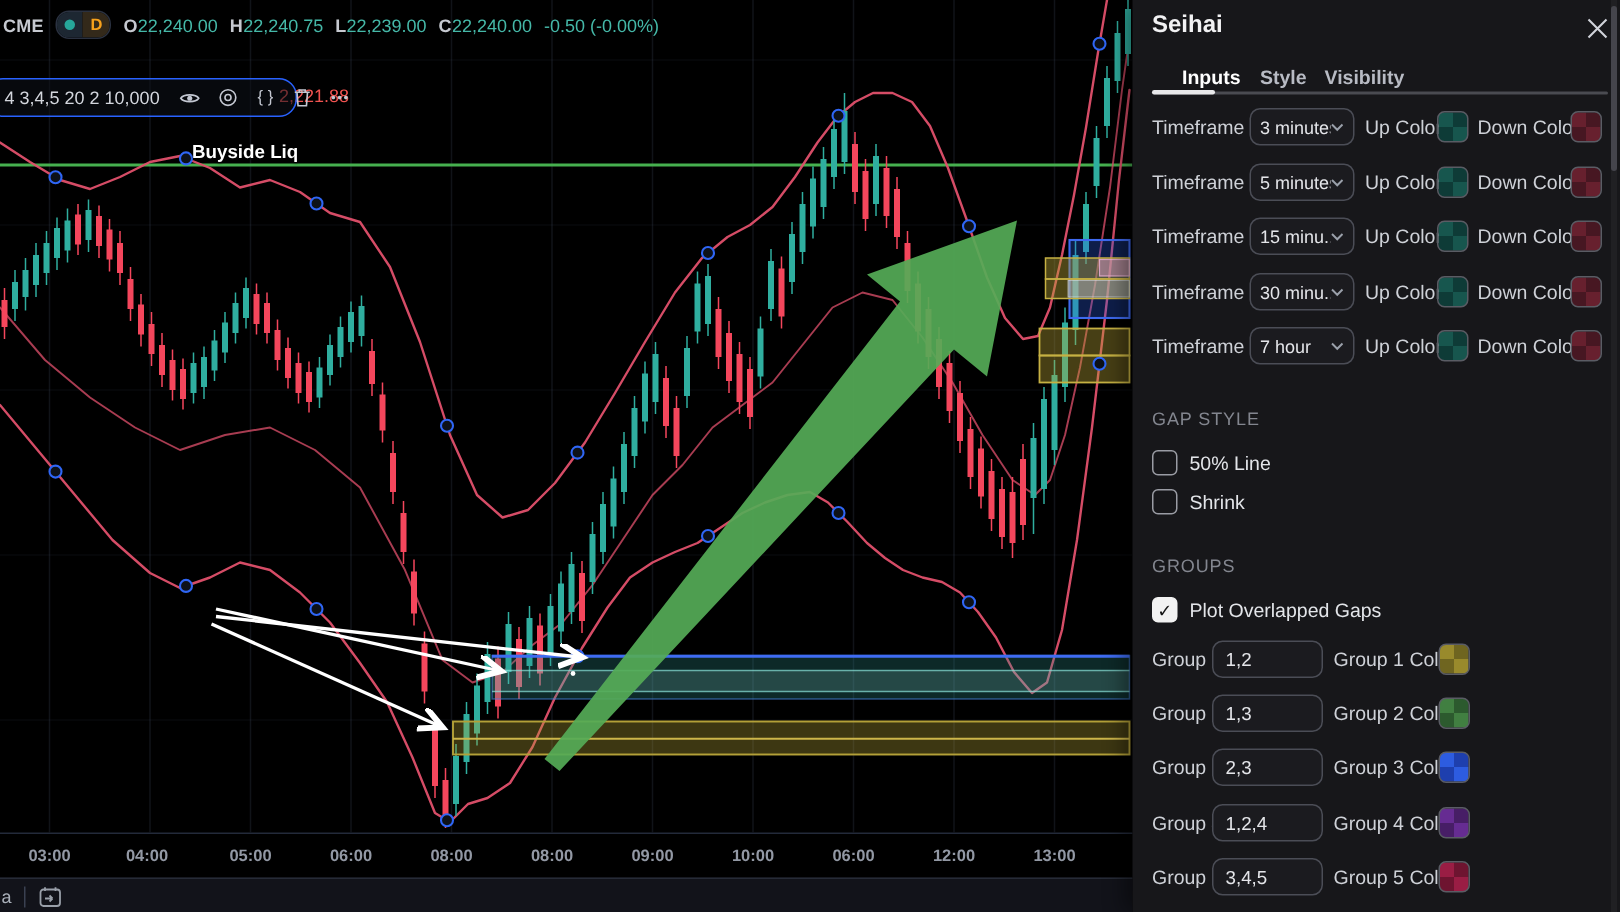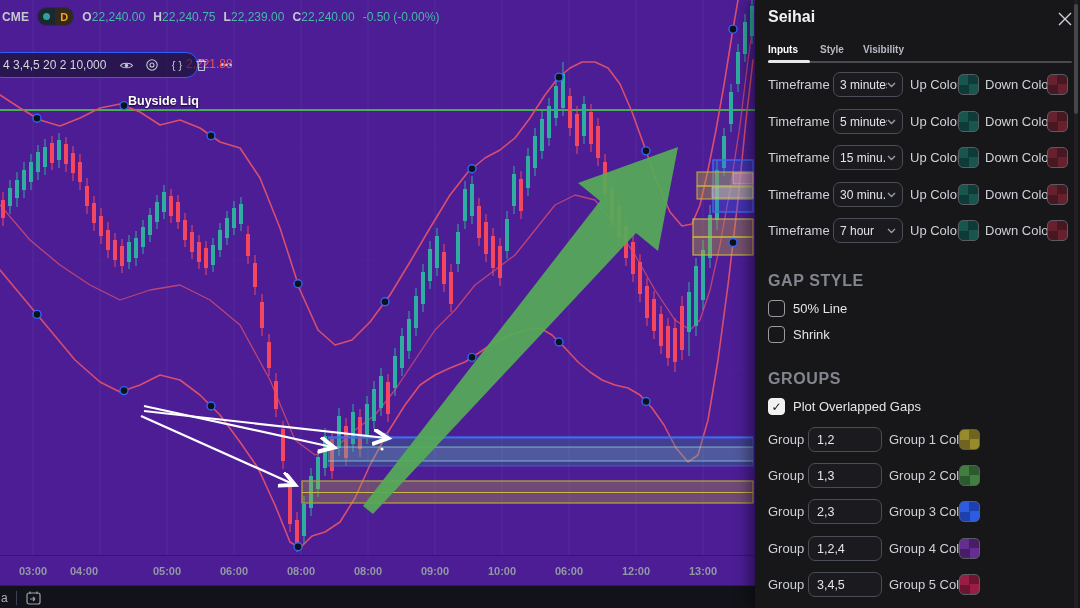--- a/index.html
+++ b/index.html
@@ -1,17 +1,17 @@
 <!DOCTYPE html>
 <html><head>
 <meta charset="utf-8">
 <style>
   html,body{margin:0;padding:0;background:#0d1118;width:1080px;height:608px;overflow:hidden;
     font-family:"Liberation Sans","DejaVu Sans",sans-serif;-webkit-font-smoothing:antialiased;}
-  #stage{position:relative;width:904px;height:608px;background:#4c1d95;}
+  #stage{position:relative;width:904px;height:608px;background:#000000;}
   
   #chart{position:absolute;left:0;top:0;width:755px;height:608px;}
   #plot{position:absolute;left:0;top:0;}
   .ohlc-bar{position:absolute;left:2px;top:7px;display:flex;align-items:center;gap:8px;
     font-size:12px;color:#9aa0ab;white-space:nowrap;z-index:6;}
   .ohlc-bar b{font-weight:700;color:#c6c9d0;letter-spacing:.2px;}
   .tealv{color:#45b8a8;font-weight:500;}
   .pill{display:flex;align-items:center;border-radius:9px;overflow:hidden;height:17px;border:1px solid #2a3140;}
   .pill .seg1{background:#1d2732;width:17px;height:100%;display:flex;align-items:center;justify-content:center;}
   .pill .dot{width:7px;height:7px;border-radius:50%;background:#26a69a;}
@@ -34,34 +34,34 @@
   .bottom-bar{position:absolute;left:0;top:585px;width:755px;height:23px;background:#12131a;
     border-top:1px solid #262b37;display:flex;align-items:center;}
   .bottom-bar .partial{color:#aab0ba;font-size:12px;margin-left:1px;}
   .bottom-bar .divider{width:1px;height:14px;background:#3a4151;margin:0 8px 0 8px;}
   
   #panel{position:absolute;left:755px;top:0;width:325px;height:608px;background:#17171a;
     box-shadow:-6px 0 14px rgba(0,0,0,.45);z-index:10;}
   #panel .title{position:absolute;left:13px;top:8px;font-size:16px;font-weight:700;color:#f1f1f3;}
   .close-btn{position:absolute;left:300px;top:9px;width:20px;height:20px;display:flex;align-items:center;
     justify-content:center;cursor:pointer;}
-  .tab{position:absolute;top:44px;font-size:10px;font-weight:700;color:#b8bbc4;cursor:pointer;}
+  .tab{position:absolute;top:44px;font-size:13px;font-weight:700;color:#b8bbc4;cursor:pointer;margin-left:20px;}
   .tab.active{color:#fff;}
   .tab-underline{position:absolute;left:13px;top:60px;width:42px;height:3px;background:#e8e8ea;border-radius:2px;z-index:2;}
   .tab-divider{position:absolute;left:13px;top:61px;width:304px;height:2px;background:#4a4b51;border-radius:2px;}
   .row-label{position:absolute;left:13px;font-size:13px;color:#ced1d7;}
   .select{position:absolute;left:78px;width:70px;height:25px;border:1px solid #4b4d56;border-radius:7px;
     background:#1b1b1f;display:flex;align-items:center;padding:0 6px;box-sizing:border-box;cursor:pointer;}
   .select .select-val{flex:1;font-size:12px;color:#e4e5e9;white-space:nowrap;overflow:hidden;}
   .txt-input{position:absolute;left:53px;width:74px;height:25px;border:1px solid #4b4d56;border-radius:7px;
     background:#1b1b1f;font-size:12.5px;color:#e4e5e9;display:flex;align-items:center;padding:0 8px;
     box-sizing:border-box;cursor:text;}
   .swatch{position:absolute;width:21px;height:21px;border-radius:5px;border:1px solid #5a5c64;
     background-size:10px 10px;cursor:pointer;box-sizing:border-box;}
-  .sec-header{position:absolute;left:13px;font-size:16px;letter-spacing:.6px;color:#83868f;font-weight:bold;}
+  .sec-header{position:absolute;left:13px;font-size:12px;letter-spacing:.6px;color:#83868f;}
   .cb{position:absolute;left:13px;width:17px;height:17px;border:1.5px solid #9a9ca4;border-radius:4px;
     box-sizing:border-box;cursor:pointer;display:flex;align-items:center;justify-content:center;
     font-size:12px;font-weight:700;color:transparent;}
   .cb.on{background:#f2f2f2;border-color:#f2f2f2;color:#141414;}
   .cb-label{position:absolute;left:38px;font-size:13px;color:#e3e5e9;}
   .scrollbar{position:absolute;left:319px;top:0;width:4px;height:608px;background:#202023;}
   .scrollbar .thumb{position:absolute;left:0;top:4px;width:4px;height:110px;background:#45454c;border-radius:2px;}
 </style>
 </head>
 <body>
@@ -401,21 +401,21 @@
           </svg>
       </span>
       <span class="ic" style="letter-spacing:1px;font-size:9px;">•••</span>
     </div>
     <span class="ind-value">2,221.88</span>
 
     <span class="buyside-label">Buyside Liq</span>
 
     <div class="time-axis" id="time-axis">
         <span style="left: 33px;">03:00</span>
-        <span style="left: 84px;">04:00</span>
+        <span style="left: 98px;">04:00</span>
         <span style="left: 167px;">05:00</span>
         <span style="left: 234px;">06:00</span>
         <span style="left: 301px;">08:00</span>
         <span style="left: 368px;">08:00</span>
         <span style="left: 435px;">09:00</span>
         <span style="left: 502px;">10:00</span>
         <span style="left: 569px;">06:00</span>
         <span style="left: 636px;">12:00</span>
         <span style="left: 703px;">13:00</span>
       </div>

